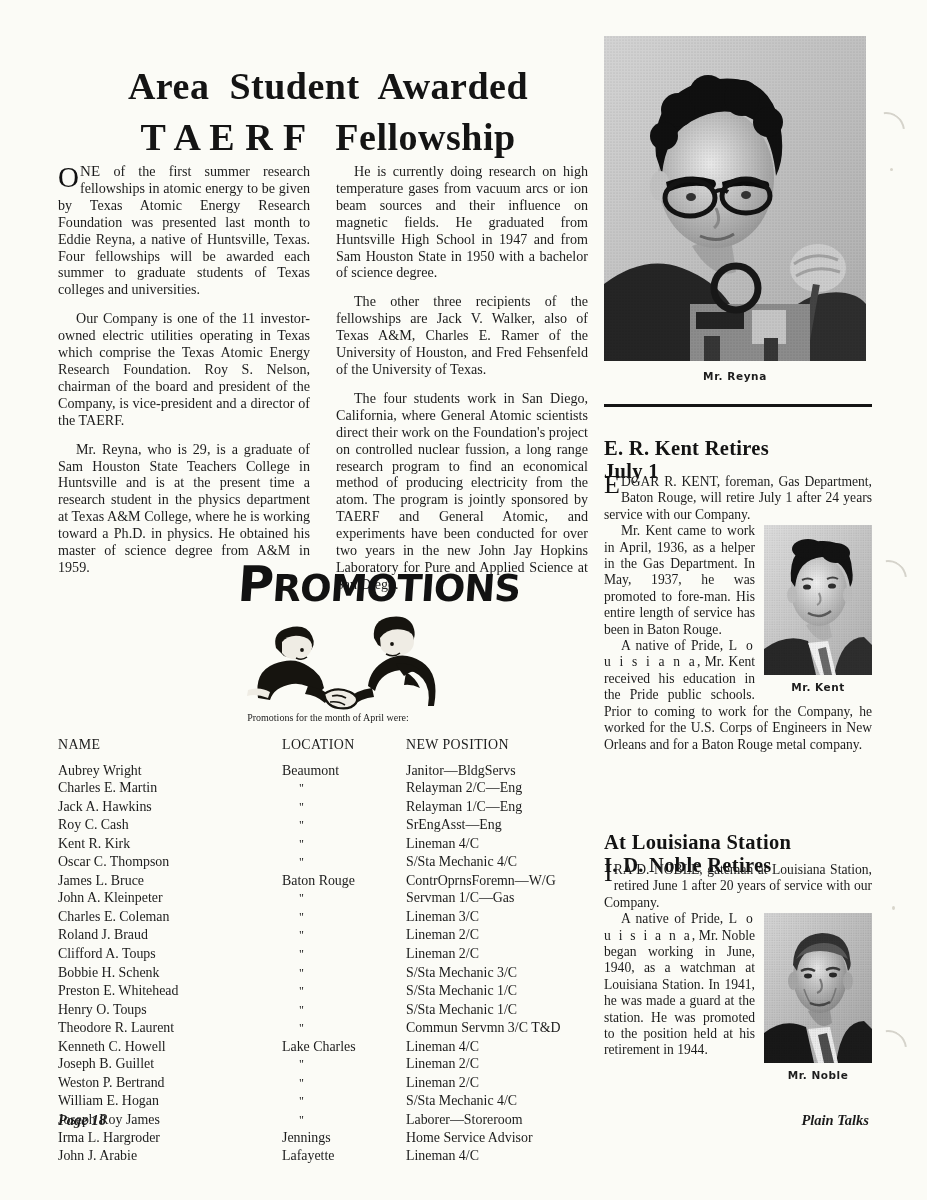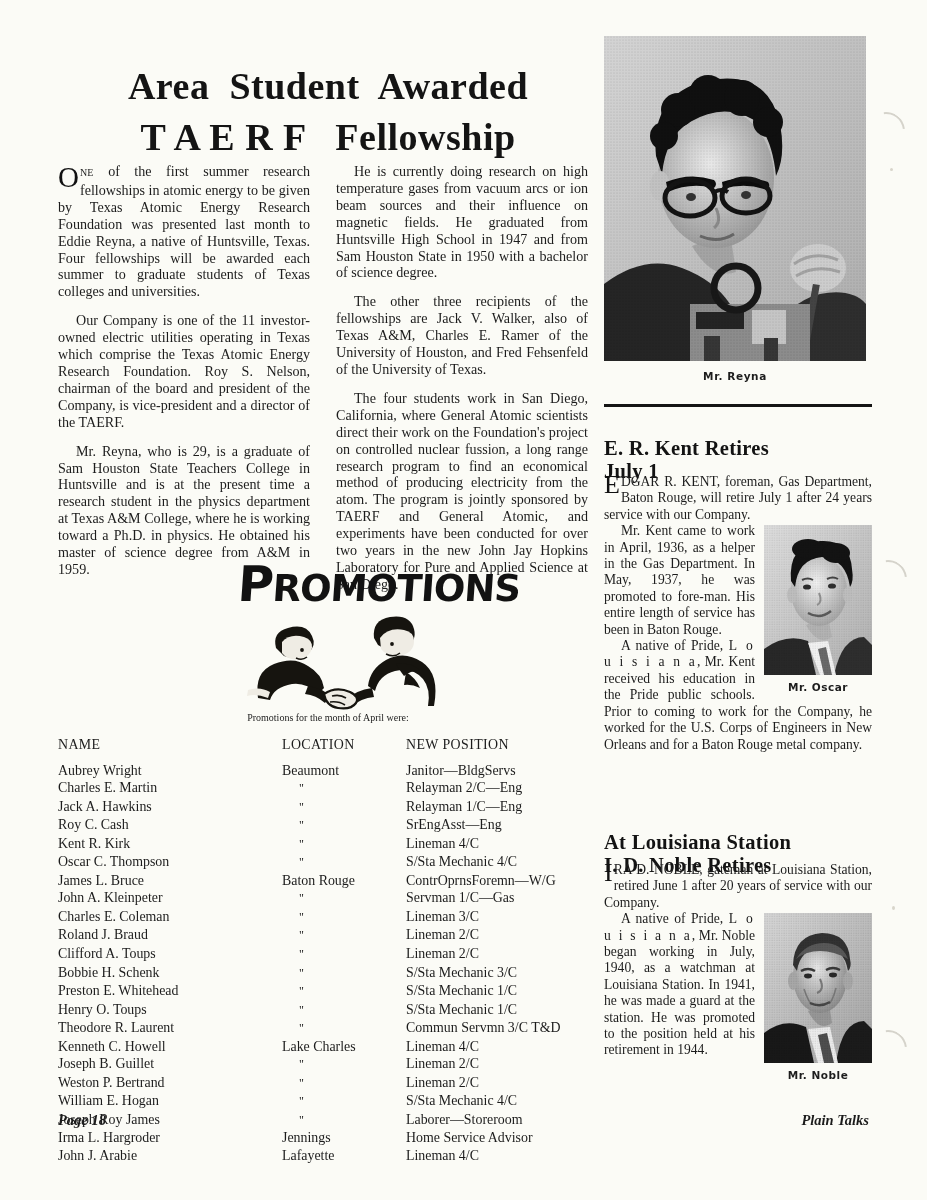--- a/index.html
+++ b/index.html
@@ -76,21 +76,21 @@
 
   .dropcap {
     float: left;
     font-size: 29px;
     line-height: 25px;
     padding: 1px 1px 0 0;
     margin-top: 1px;
     font-family: "Liberation Serif", "DejaVu Serif", serif;
     color: #111;
   }
-  .smallcaps { font-size: 10px; letter-spacing: .2px; }
+  .smallcaps { font-size: 15px; letter-spacing: .2px; }
 
   
   .promo-art {
     position: absolute;
     left: 238px;
     top: 556px;
     width: 200px;
     height: 152px;
   }
   .promo-word {
@@ -373,21 +373,21 @@
           <ellipse cx="43" cy="62" rx="4" ry="2.6" fill="#35322b"></ellipse>
           <ellipse cx="68" cy="61" rx="4" ry="2.6" fill="#35322b"></ellipse>
           <path d="M38 55 q6 -3 11 0" stroke="#4a473f" stroke-width="2" fill="none"></path>
           <path d="M63 54 q6 -3 11 0" stroke="#4a473f" stroke-width="2" fill="none"></path>
 
           <path d="M55 68 q4 9 -2 12" stroke="#949086" stroke-width="2" fill="none"></path>
           <path d="M44 88 q12 7 23 -2" stroke="#5f5c55" stroke-width="2.4" fill="none"></path>
           <rect width="108" height="150" fill="url(#ht2)"></rect>
         </svg>
       </div>
-      <div class="fp-cap">Mr. Oscar</div>
+      <div class="fp-cap">Mr. Kent</div>
     </div>
     <p>Mr. Kent came to work in April, 1936, as a helper in the Gas Department. In May, 1937, he was promoted to fore-man. His entire length of service has been in Baton Rouge.</p>
     <p><span>A native of Pride, </span><span class="spaced">L o u i s i a n a</span><span>, Mr. Kent received his education in the Pride public schools. Prior to coming to work for the Company, he worked for the U.S. Corps of Engineers in New Orleans and for a Baton Rouge metal company.</span></p>
   </div>
 
   <h2 class="rail-head head-noble">
     <span style="display:block">At Louisiana Station</span>
     <span style="display:block">I. D. Noble Retires</span>
   </h2>
   <div class="rail-body body-noble">
@@ -433,21 +433,21 @@
 
           <path d="M56 66 q5 11 -3 14" stroke="#7d7a71" stroke-width="2" fill="none"></path>
           <path d="M40 76 q4 12 8 16" stroke="#7d7a71" stroke-width="1.6" fill="none"></path>
           <path d="M72 75 q-3 12 -7 16" stroke="#7d7a71" stroke-width="1.6" fill="none"></path>
           <path d="M46 90 q10 5 20 -1" stroke="#4d4a44" stroke-width="2.4" fill="none"></path>
           <rect width="108" height="150" fill="url(#ht3)"></rect>
         </svg>
       </div>
       <div class="fp-cap">Mr. Noble</div>
     </div>
-    <p><span>A native of Pride, </span><span class="spaced">L o u i s i a n a</span><span>, Mr. Noble began working in July, 1940, as a watchman at Louisiana Station. In 1941, he was made a guard at the station. He was promoted to the position held at his retirement in 1944.</span></p>
+    <p><span>A native of Pride, </span><span class="spaced">L o u i s i a n a</span><span>, Mr. Noble began working in June, 1940, as a watchman at Louisiana Station. In 1941, he was made a guard at the station. He was promoted to the position held at his retirement in 1944.</span></p>
   </div>
 
   <div class="promo-art">
     <div class="promo-word"><span class="big">P</span><span>ROMOTIONS</span></div>
     <svg width="200" height="110" viewBox="0 0 200 110" style="position:absolute;left:8px;top:46px;">
 
       <path d="M30 46 q-4 -16 12 -20 q18 -5 24 8 q5 10 -4 17 q-10 8 -24 3 z" fill="#16140f"></path>
       <path d="M36 40 q8 -9 22 -5 q9 3 8 11 q-2 9 -12 11 q-12 2 -18 -6 z" fill="#efece4"></path>
       <circle cx="56" cy="48" r="1.9" fill="#16140f"></circle>
       <path d="M50 56 q6 3 11 -1" stroke="#16140f" stroke-width="1.5" fill="none"></path>

